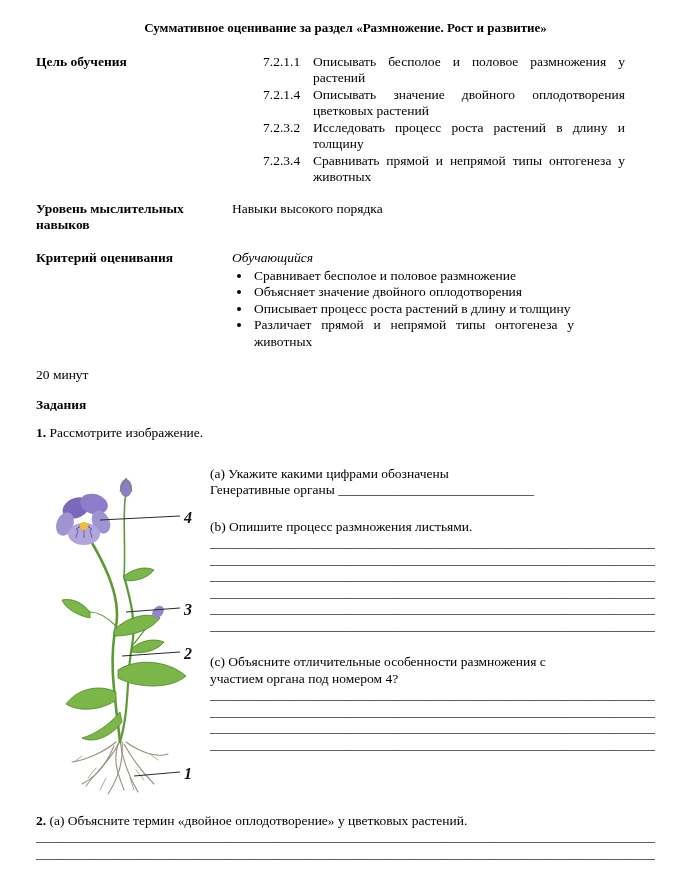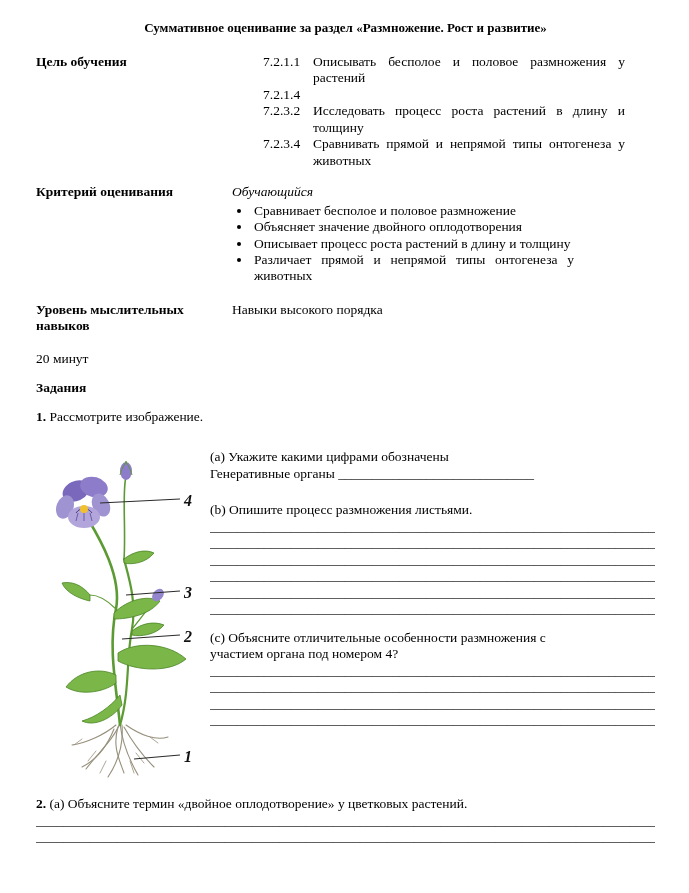--- a/index.html
+++ b/index.html
@@ -25,21 +25,21 @@
   .criteria-list li { text-align:justify; padding-left:2px; }
   .tasks-heading { font-weight:bold; margin-bottom:12px; }
   .task1-intro { margin-bottom:8px; }
   .bold { font-weight:bold; }
   .figure-row { display:flex; }
   .figure-left { flex:0 0 174px; }
   .figure-right { flex:1; padding-top:16px; max-width:445px; }
   .qa-line { white-space:nowrap; overflow:hidden; }
   .blank-line { white-space:nowrap; overflow:hidden; height:16.5px; }
   .q-b { margin-top:20px; }
-  .q-c { margin-top:12px; max-width:372px; }
+  .q-c { margin-top:20px; max-width:372px; }
   .task2-line { margin-top:13px; }
   .blank-full { white-space:nowrap; overflow:hidden; height:16.5px; }
   .plant-svg { display:block; }
   .fig-num { font-family:"Liberation Serif", serif; font-size:16px; font-weight:bold; font-style:italic; fill:#111; }
 </style>
 </head>
 <body>
 
 <div class="page">
 
@@ -47,48 +47,49 @@
 
   <div class="meta-row row-obj">
     <div class="meta-label">Цель обучения</div>
     <div class="meta-content">
       <div class="obj-item">
         <span class="obj-code">7.2.1.1</span>
         <span class="obj-text">Описывать бесполое и половое размножения у растений</span>
       </div>
       <div class="obj-item">
         <span class="obj-code">7.2.1.4</span>
+        <span class="obj-text">Описывать значение двойного оплодотворения цветковых растений</span>
       </div>
       <div class="obj-item">
         <span class="obj-code">7.2.3.2</span>
         <span class="obj-text">Исследовать процесс роста растений в длину и толщину</span>
       </div>
       <div class="obj-item">
         <span class="obj-code">7.2.3.4</span>
         <span class="obj-text">Сравнивать прямой и непрямой типы онтогенеза у животных</span>
       </div>
     </div>
+  </div>
+
+  <div class="meta-row row-skill">
+    <div class="meta-label">Уровень мыслительных навыков</div>
+    <div class="meta-content">Навыки высокого порядка</div>
   </div>
 
   <div class="meta-row row-crit">
     <div class="meta-label">Критерий оценивания</div>
     <div class="meta-content">
       <div class="criteria-intro">Обучающийся</div>
       <ul class="criteria-list">
         <li>Сравнивает бесполое и половое размножение</li>
         <li>Объясняет значение двойного оплодотворения</li>
         <li>Описывает процесс роста растений в длину и толщину</li>
         <li>Различает прямой и непрямой типы онтогенеза у животных</li>
       </ul>
     </div>
-  </div>
-
-  <div class="meta-row row-skill">
-    <div class="meta-label">Уровень мыслительных навыков</div>
-    <div class="meta-content">Навыки высокого порядка</div>
   </div>
 
   <div class="meta-row row-time">
     <div class="meta-content">20 минут</div>
   </div>
 
   <div class="tasks-heading">Задания</div>
 
   <div class="task1-intro">
     <span class="bold">1.</span>

